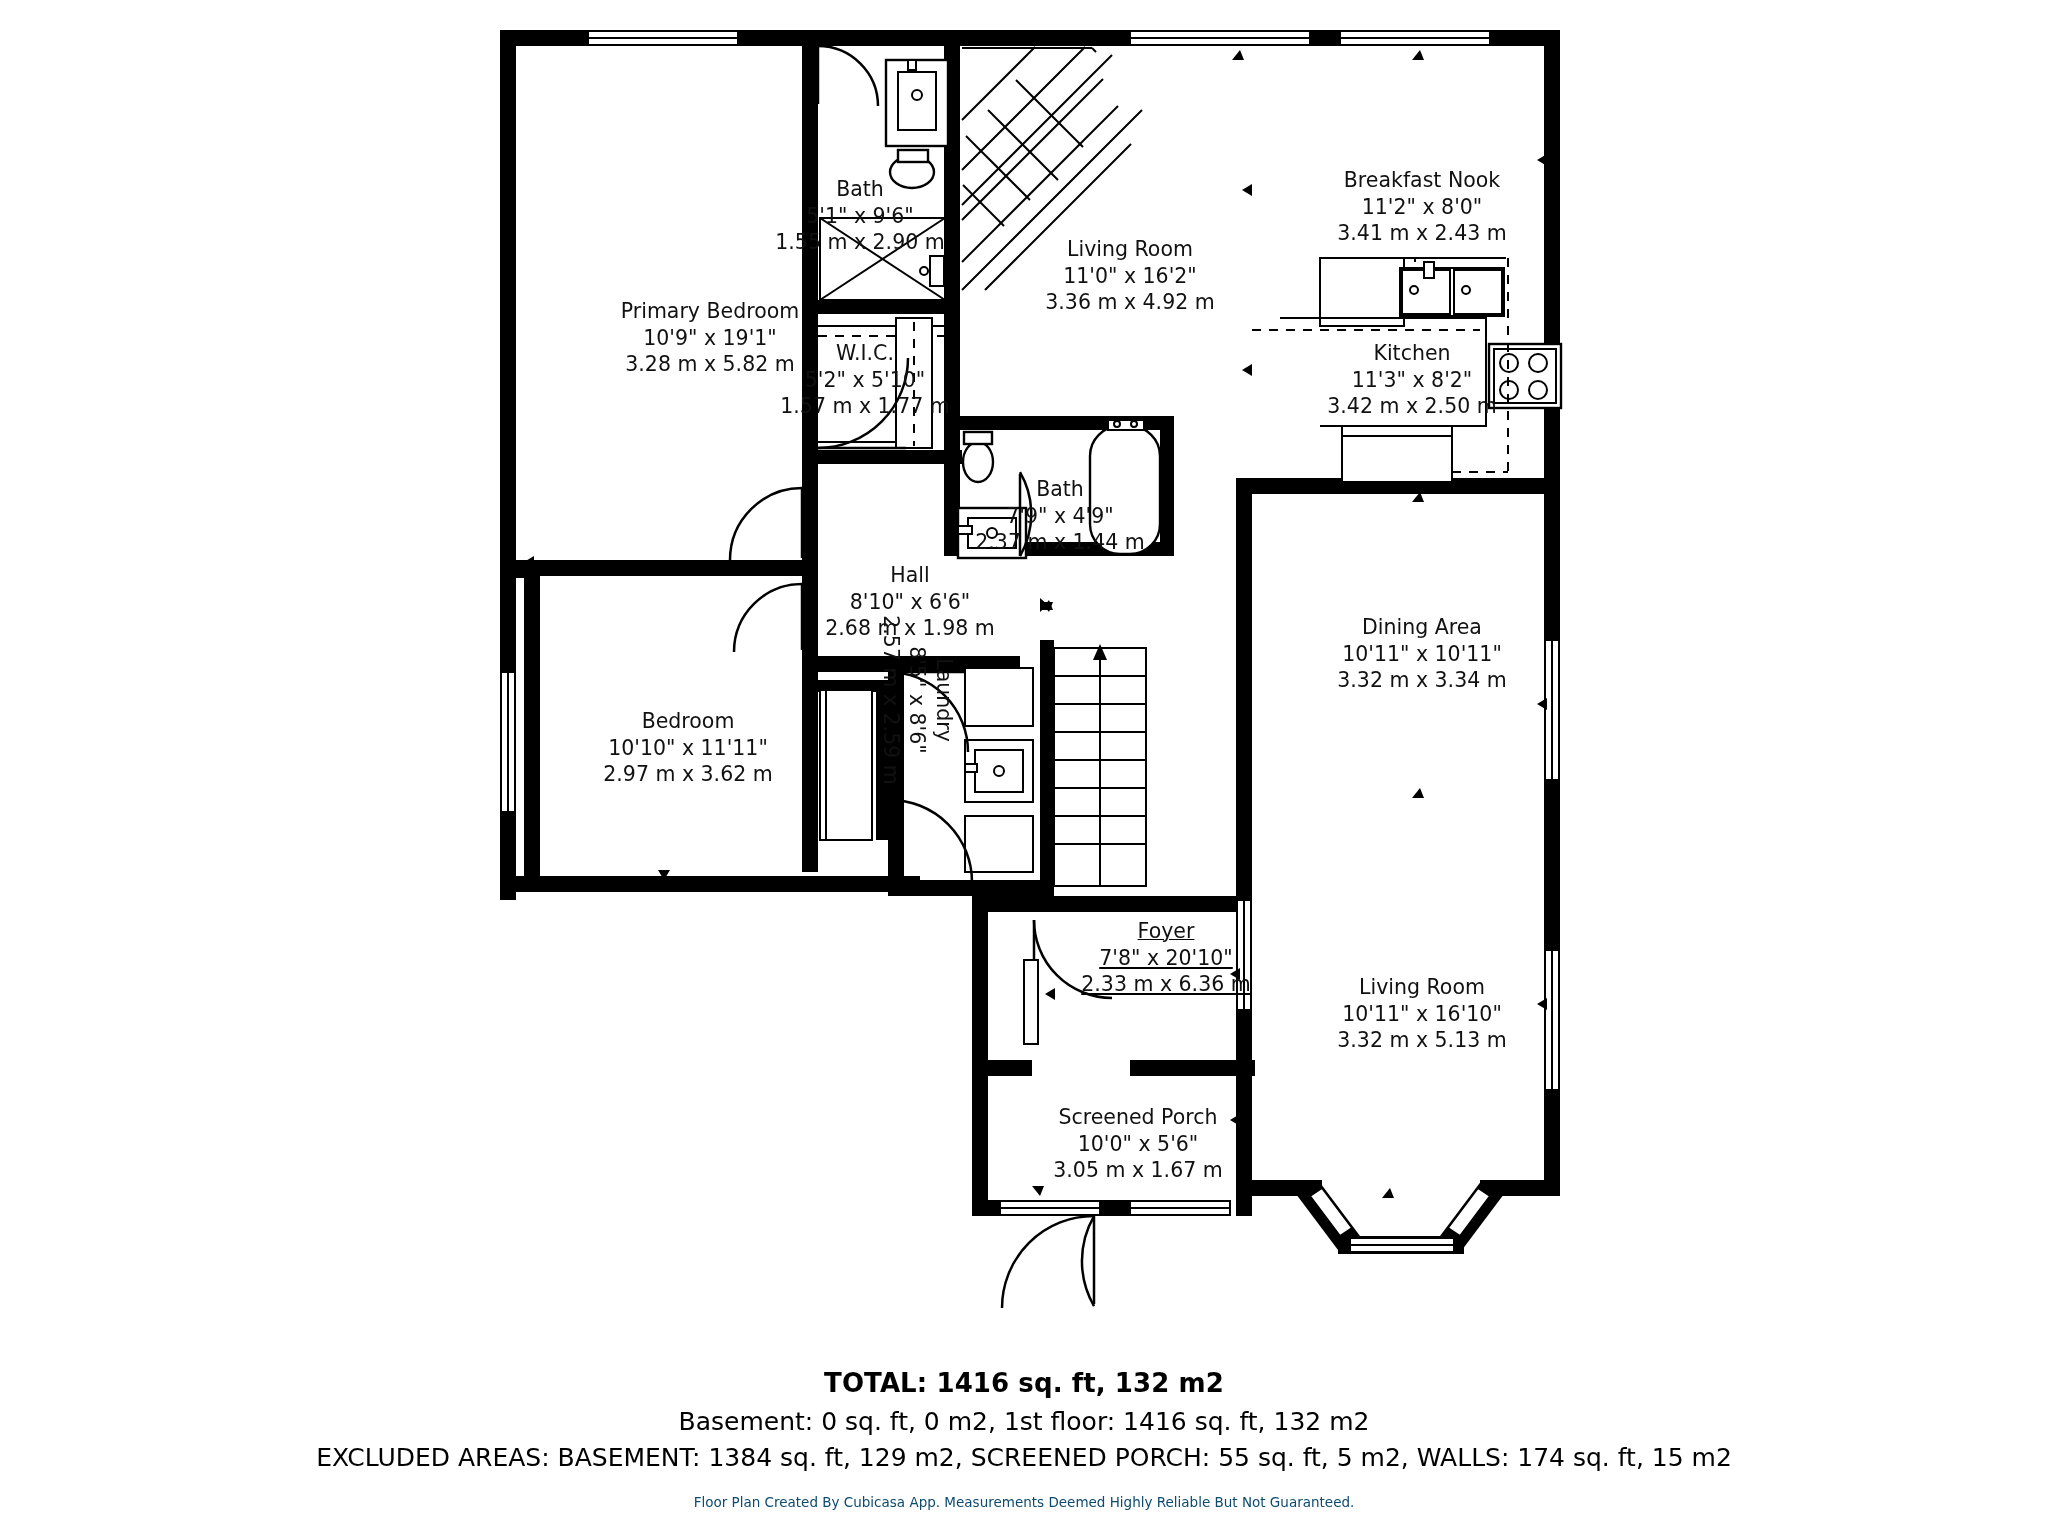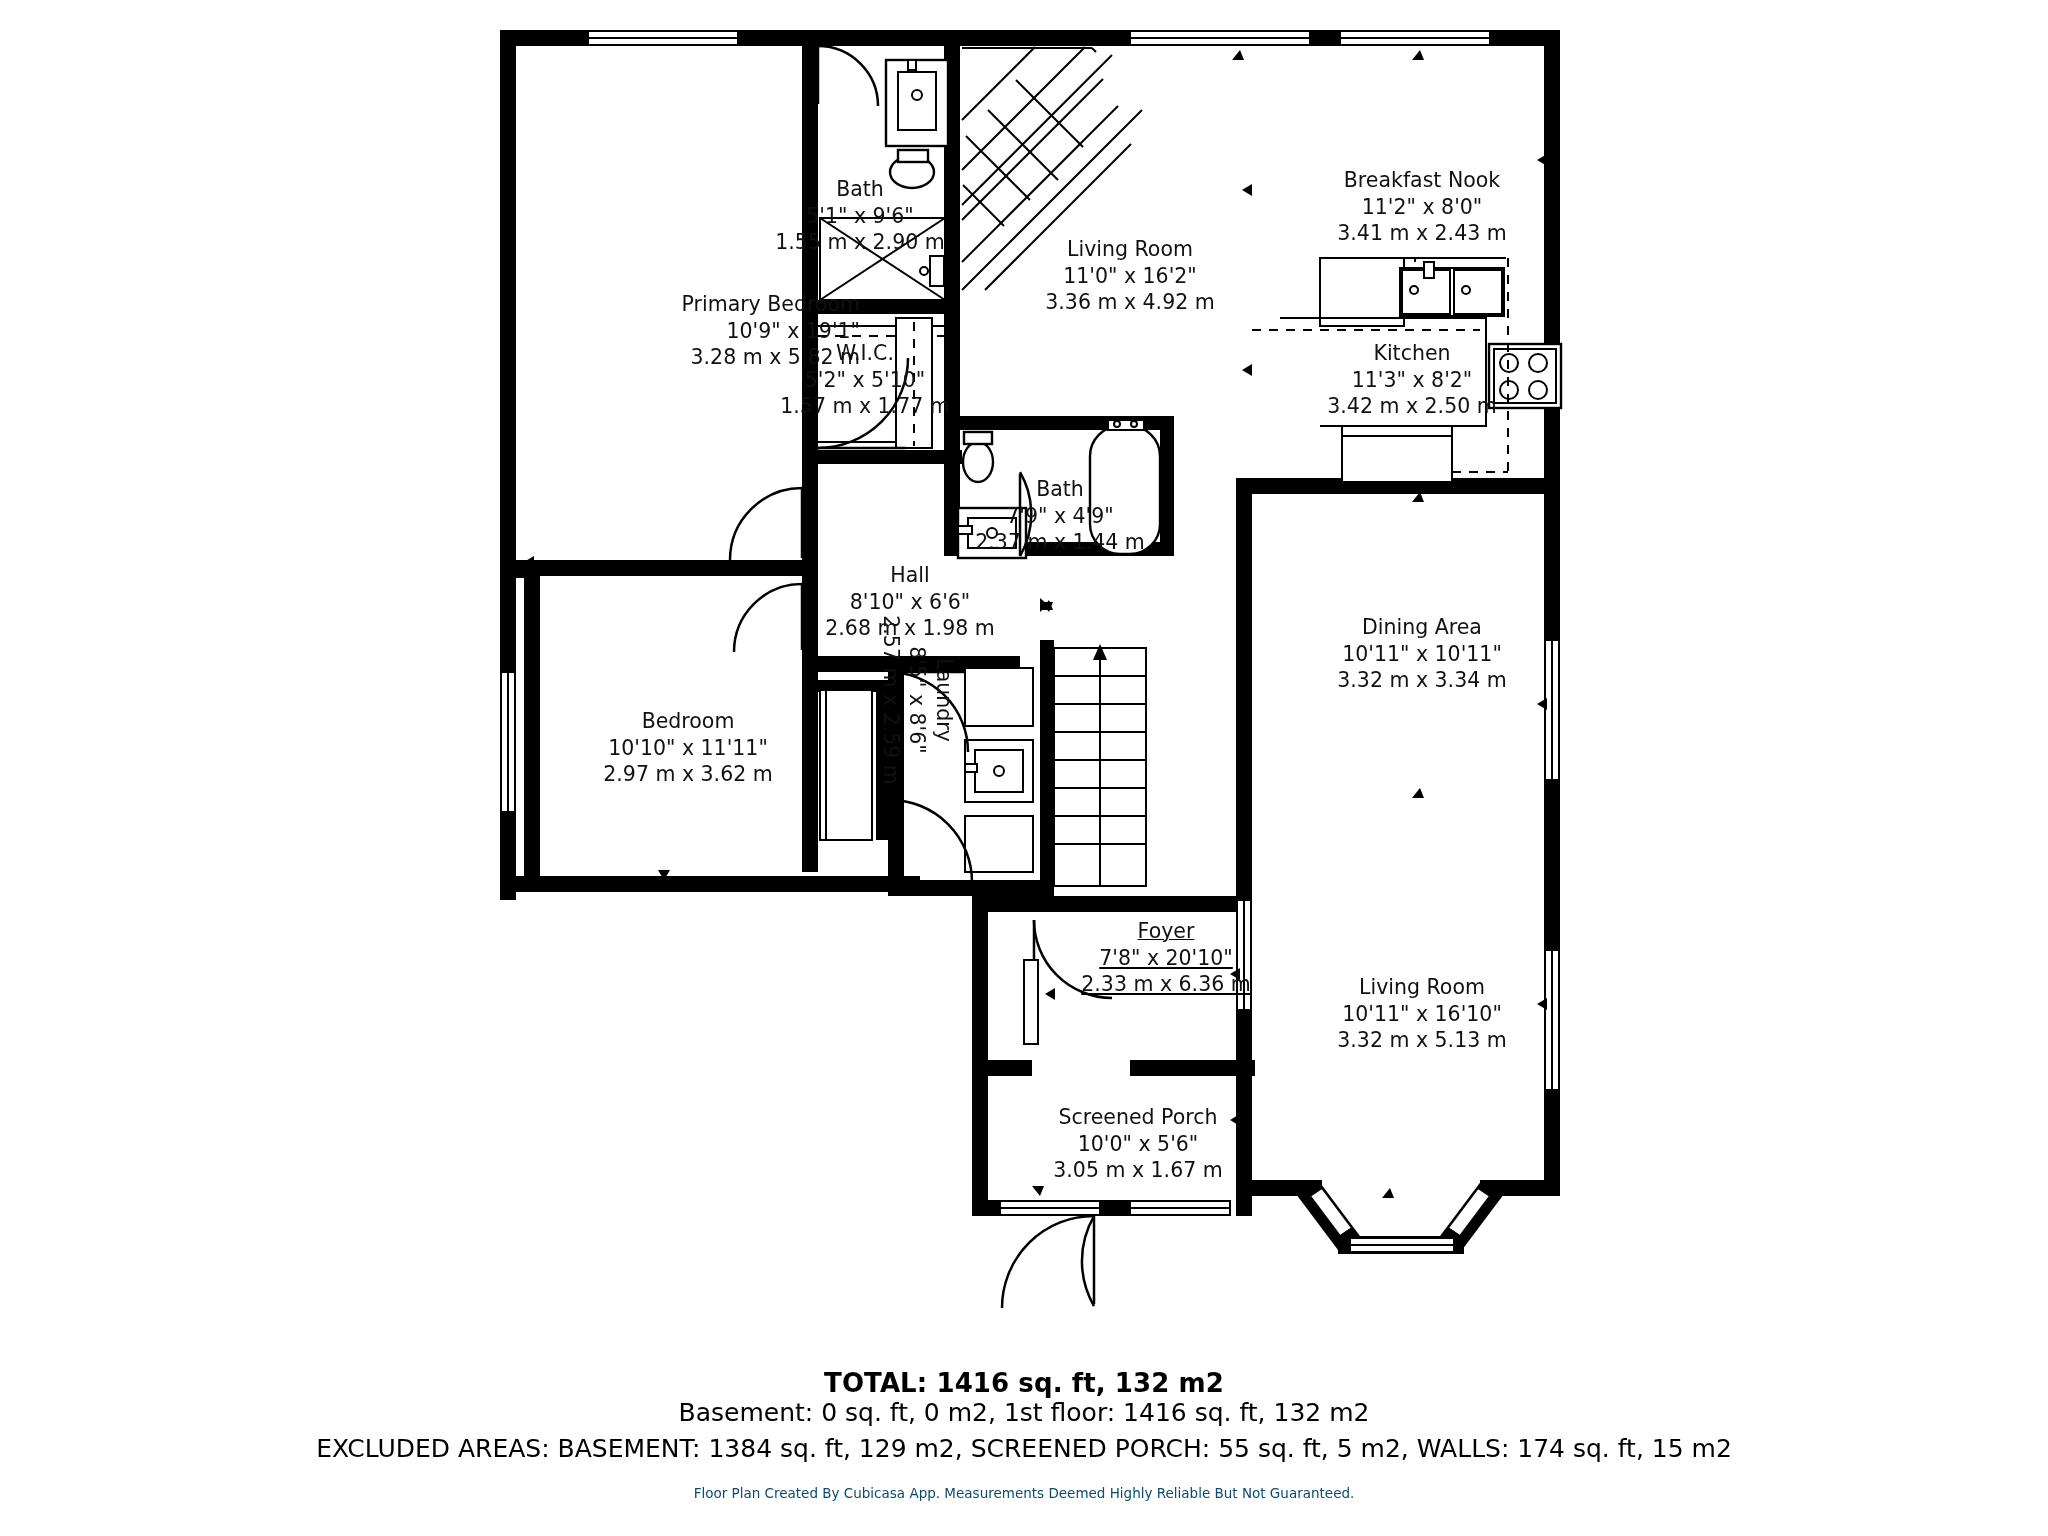--- a/index.html
+++ b/index.html
@@ -18,21 +18,21 @@
   .fix2{fill:#fff;stroke:#000;stroke-width:2;}
   .hatch{fill:none;stroke:#000;stroke-width:2;}
   .arrowk{fill:#000;}
   #labels{position:absolute;left:0;top:0;width:2048px;height:1360px;pointer-events:none;}
   .rlabel{position:absolute;text-align:center;line-height:1.30;white-space:nowrap;}
   .rname{font-size:20.5px;color:#111;}
   .rdim{font-size:20.5px;color:#111;}
   .rlabel .rdim{display:block;}
   .rot90{transform-origin:center center;}
   #footer{position:absolute;left:0;top:1368px;width:2048px;text-align:center;}
-  .f-total{font-size:26px;font-weight:bold;letter-spacing:.1px;}
+  .f-total{font-size:26px;font-weight:bold;letter-spacing:.1px;margin-bottom:9px;}
   .f-line{font-size:25px;margin-bottom:7px;}
   .f-note{font-size:13.5px;color:#0c4a6e;margin-top:22px;}
 </style>
 </head>
 <body>
 
 <div id="page">
 
   <div id="planwrap">
     <svg id="plan" viewBox="0 0 2048 1360" xmlns="http://www.w3.org/2000/svg">
@@ -337,21 +337,21 @@
       </g>
 
       <g>
         <line class="dash" x1="1252" y1="330" x2="1480" y2="330"></line>
       </g>
 
     </svg>
 
     <div id="labels">
 
-      <div class="rlabel" style="left:560px;top:291px;width:300px;text-align:right;">
+      <div class="rlabel" style="left:560px;top:298px;width:300px;">
         <span class="rname">Primary Bedroom</span>
         <span class="rdim">10'9" x 19'1"</span>
         <span class="rdim">3.28 m x 5.82 m</span>
       </div>
 
       <div class="rlabel" style="left:740px;top:176px;width:240px;">
         <span class="rname">Bath</span>
         <span class="rdim">5'1" x 9'6"</span>
         <span class="rdim">1.55 m x 2.90 m</span>
       </div>

